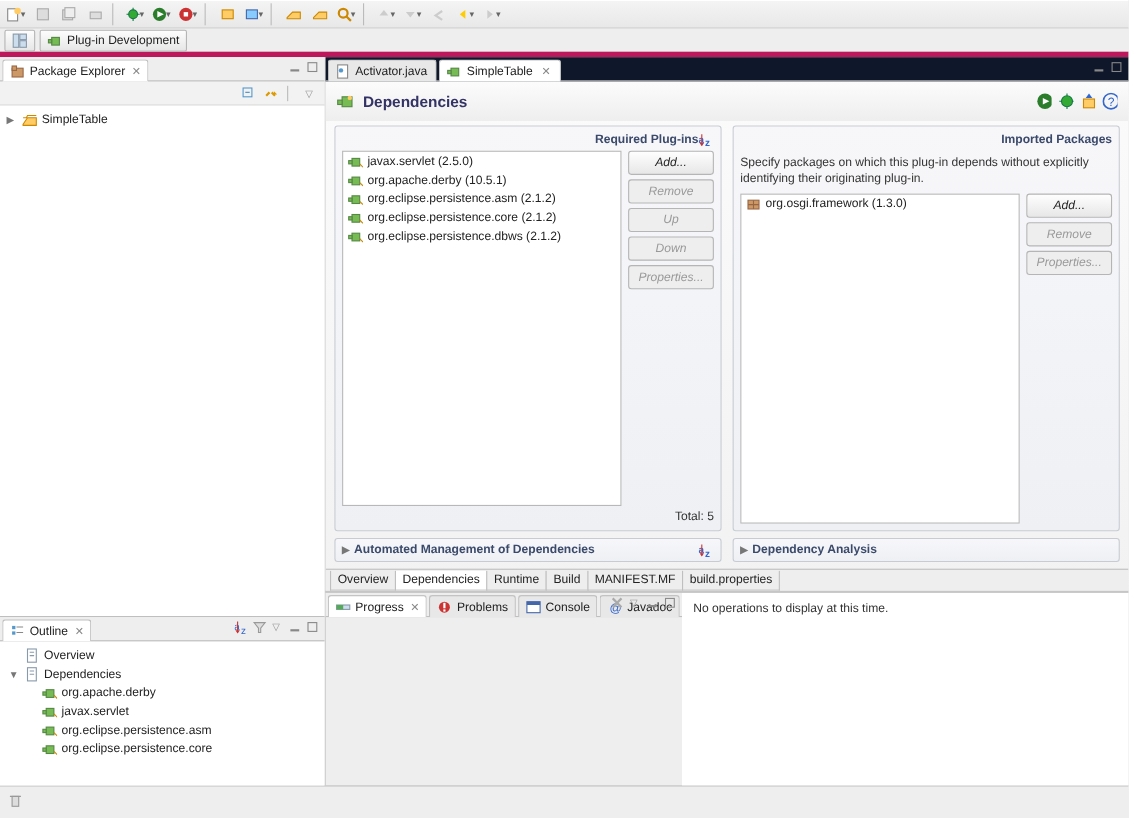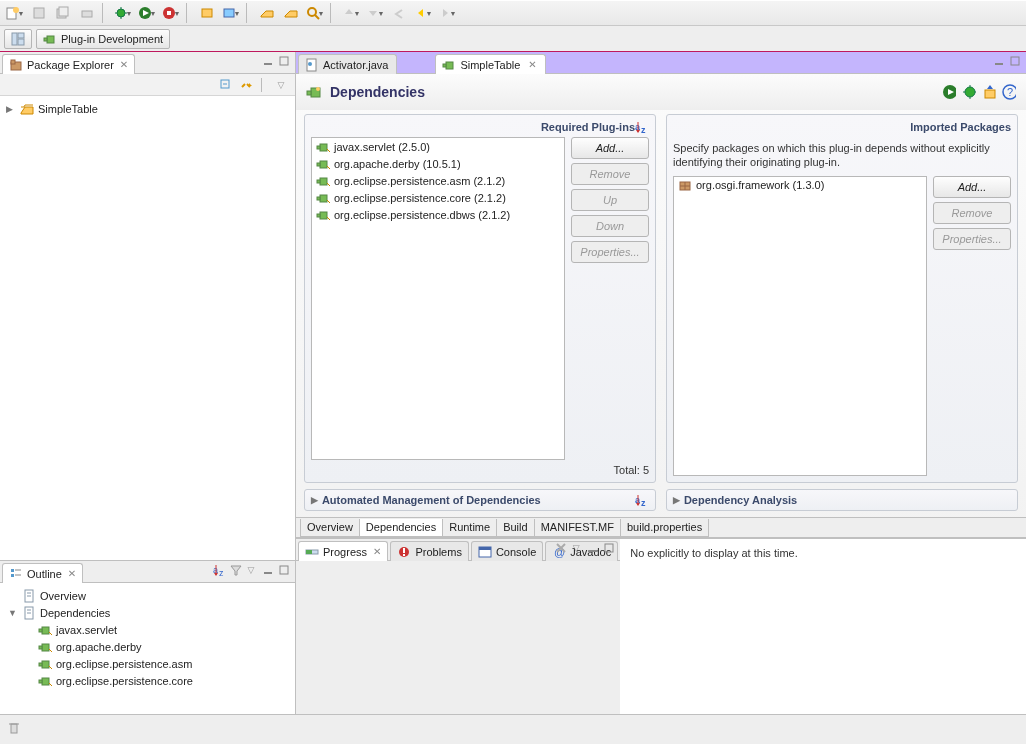--- a/index.html
+++ b/index.html
@@ -3,21 +3,21 @@
 <meta charset="utf-8">
 <style>
   * { box-sizing: border-box; }
   html, body { margin:0; padding:0; font-family: "Lucida Grande", Arial, sans-serif; font-size:11px; color:#222; background:#eeeeee; width:1026px; height:744px; overflow:hidden; }
   .toolbar-row { height:26px; background:linear-gradient(#f4f4f4,#e8e8e8); border-bottom:1px solid #c8c8c8; border-top:1px solid #fff; display:flex; align-items:center; padding:0 4px; gap:2px; }
   .tb-btn { width:22px; height:20px; display:flex; align-items:center; justify-content:center; border-radius:2px; }
   .tb-sep { width:6px; height:20px; border-left:1px solid #bbb; margin:0 2px; }
   .dd { font-size:7px; color:#666; margin-left:-2px; }
   svg { display:block; }
 
-  .perspective-row { height:26px; background:#eeeeee; border-bottom:1px solid #be185d; display:flex; align-items:center; padding:0 4px; gap:4px; }
+  .perspective-row { height:26px; background:#eeeeee; border-bottom:5px solid #be185d; display:flex; align-items:center; padding:0 4px; gap:4px; }
   .persp-btn { height:20px; border:1px solid #b5b5b5; background:linear-gradient(#fdfdfd,#e6e6e6); border-radius:2px; display:flex; align-items:center; padding:0 6px; gap:4px; }
 
   .main { display:flex; height:662px; }
   .left-col { width:296px; display:flex; flex-direction:column; border-right:1px solid #bfbfbf; }
   .right-col { flex:1; display:flex; flex-direction:column; }
 
   .view { display:flex; flex-direction:column; background:#eeeeee; }
   .view-tabs { height:22px; display:flex; align-items:flex-end; background:#eeeeee; position:relative; padding-left:2px; border-bottom:1px solid #bfbfbf; }
   .view-tab { height:20px; border:1px solid #bfbfbf; border-bottom:none; background:#fff; border-radius:3px 3px 0 0; display:flex; align-items:center; padding:0 6px; gap:4px; margin-right:2px; position:relative; top:1px; }
   .view-tab.inactive { background:#e8e8e8; }
@@ -28,21 +28,21 @@
   .view-body { flex:1; background:#fff; overflow:auto; }
 
   .pkg-explorer { flex:1; min-height:0; }
   .outline { height:154px; border-top:1px solid #bfbfbf; }
 
   .tree { padding:4px 6px; }
   .tree-row { display:flex; align-items:center; height:17px; gap:4px; }
   .twisty { width:10px; font-size:9px; color:#777; }
 
   
-  .editor-tabs { height:22px; display:flex; align-items:flex-end; background:#c4b5fd; border-bottom:1px solid #bfbfbf; padding-left:2px; position:relative;gap:36px; }
+  .editor-tabs { height:22px; display:flex; align-items:flex-end; background:#0f172a; border-bottom:1px solid #bfbfbf; padding-left:2px; position:relative; }
   .editor-tab { height:20px; border:1px solid #bfbfbf; border-bottom:none; border-radius:3px 3px 0 0; display:flex; align-items:center; padding:0 8px 0 6px; gap:4px; margin-right:2px; position:relative; top:1px; background:#e8e8e8; }
   .editor-tab.active { background:#fff; }
   .editor-tab .close { font-size:10px; color:#888; margin-left:4px; }
   .editor-body { flex:1; background:linear-gradient(#fbfbfb,#f2f2f2); border-bottom:1px solid #bfbfbf; display:flex; flex-direction:column; overflow:hidden; }
   .form-header { height:36px; display:flex; align-items:center; justify-content:space-between; padding:0 10px; background:linear-gradient(#fcfcfc,#eeeeee); }
   .form-title { display:flex; align-items:center; gap:6px; font-size:14px; font-weight:bold; color:#336; }
   .form-header-actions { display:flex; gap:6px; align-items:center; }
   .form-content { flex:1; display:flex; gap:10px; padding:4px 8px 6px 8px; overflow:hidden; }
   .section { flex:1; background:linear-gradient(#f7f7fa,#eef0f4); border:1px solid #c7ccd4; border-radius:3px; display:flex; flex-direction:column; padding:2px 6px 6px 6px; }
   .section-title { display:flex; justify-content:flex-end; align-items:center; height:20px; color:#3b4a6b; font-weight:bold; }
@@ -324,30 +324,30 @@
               </svg>
               <span>Dependencies</span>
             </div>
             <div class="tree-row" style="padding-left: 18px;">
               <span class="twisty"></span>
               <svg class="icon-plugin" viewBox="0 0 14 12">
                 <rect x="4" y="3" width="7" height="7" fill="#7b5" stroke="#584"></rect>
                 <rect x="1" y="5" width="3" height="3" fill="#7b5" stroke="#584"></rect>
                 <polyline points="11,8 14,11" stroke="#c80" stroke-width="1"></polyline>
               </svg>
-              <span>javax.servlet</span>
+              <span>org.apache.derby</span>
             </div>
             <div class="tree-row" style="padding-left: 18px;">
               <span class="twisty"></span>
               <svg class="icon-plugin" viewBox="0 0 14 12">
                 <rect x="4" y="3" width="7" height="7" fill="#7b5" stroke="#584"></rect>
                 <rect x="1" y="5" width="3" height="3" fill="#7b5" stroke="#584"></rect>
                 <polyline points="11,8 14,11" stroke="#c80" stroke-width="1"></polyline>
               </svg>
-              <span>org.apache.derby</span>
+              <span>javax.servlet</span>
             </div>
             <div class="tree-row" style="padding-left: 18px;">
               <span class="twisty"></span>
               <svg class="icon-plugin" viewBox="0 0 14 12">
                 <rect x="4" y="3" width="7" height="7" fill="#7b5" stroke="#584"></rect>
                 <rect x="1" y="5" width="3" height="3" fill="#7b5" stroke="#584"></rect>
                 <polyline points="11,8 14,11" stroke="#c80" stroke-width="1"></polyline>
               </svg>
               <span>org.eclipse.persistence.asm</span>
             </div>
@@ -605,21 +605,21 @@
                 <rect x="1" y="7" width="8" height="2" fill="#888"></rect>
               </svg>
             </div>
           <div class="mini-icon">
               <svg width="10" height="10">
                 <rect x="1" y="1" width="8" height="8" fill="none" stroke="#888"></rect>
               </svg>
             </div>
         </div>
       </div>
-      <div class="lower-body">No explicitly to display at this time.</div>
+      <div class="lower-body">No operations to display at this time.</div>
     </div>
   </div>
 </div>
 
 <div class="statusbar">
   <div class="mini-icon">
       <svg width="14" height="14">
         <rect x="5" y="4" width="6" height="9" fill="#ddd" stroke="#999"></rect>
         <line x1="3" y1="4" x2="13" y2="4" stroke="#999"></line>
       </svg>

